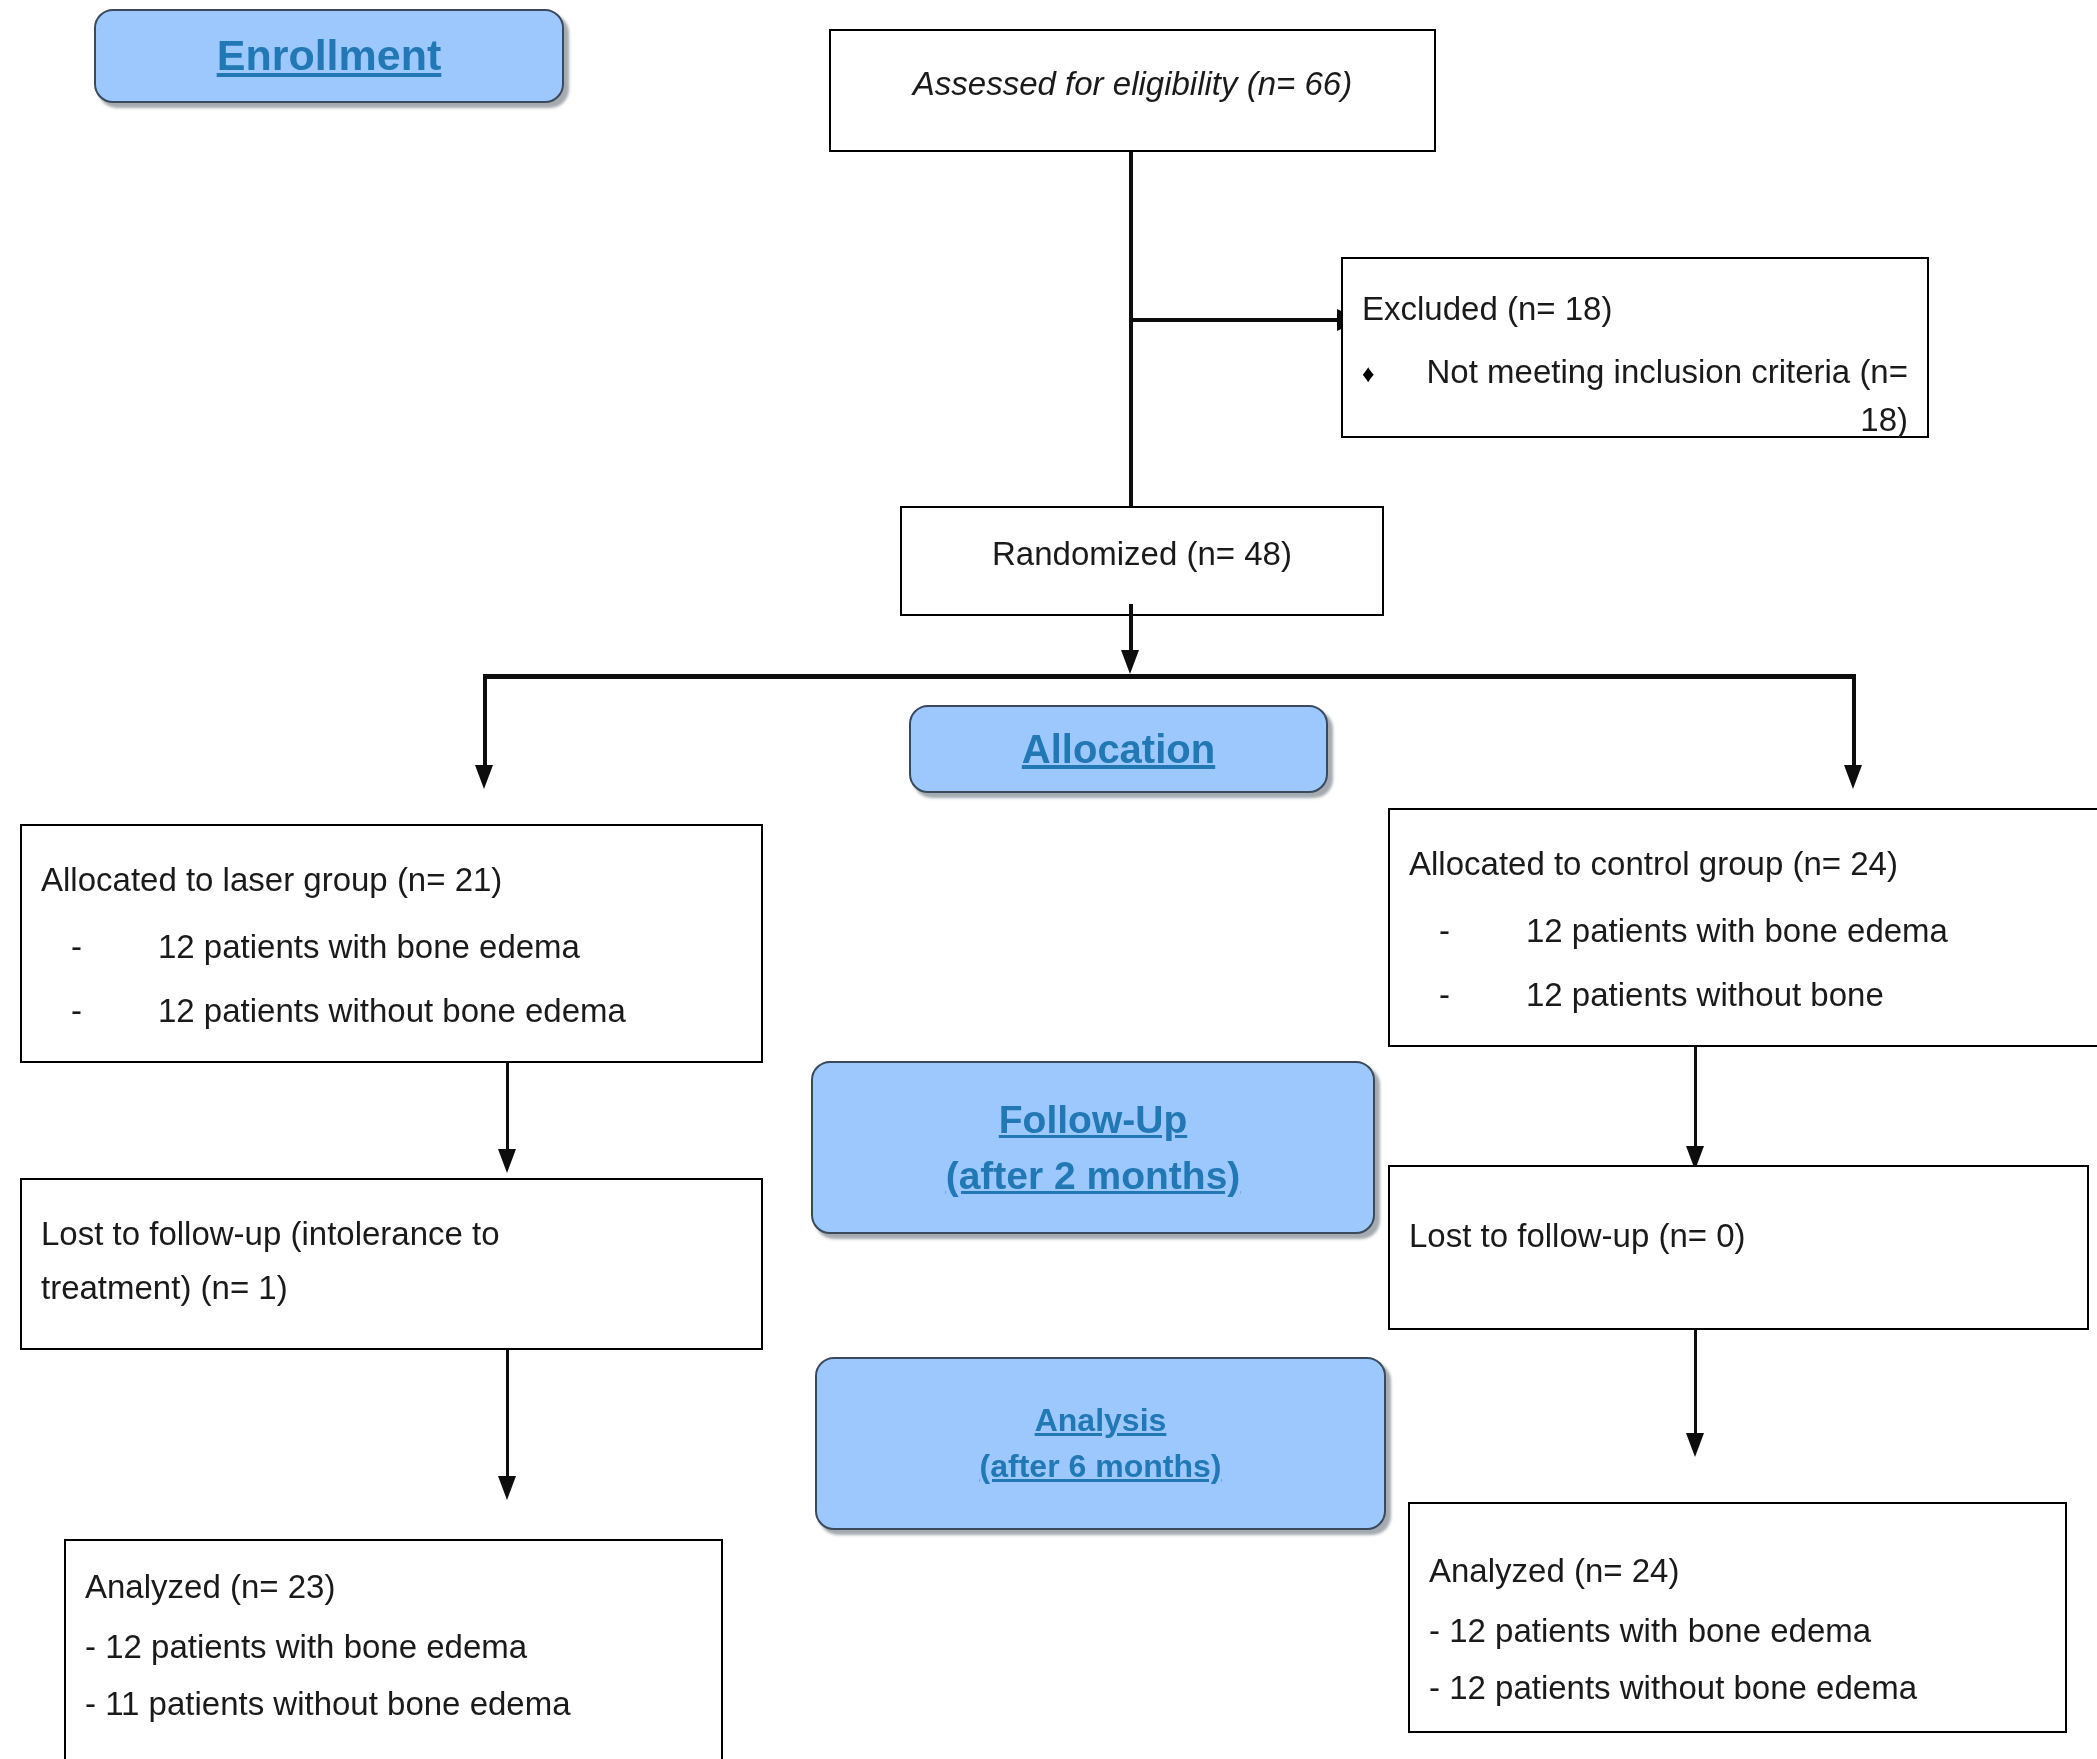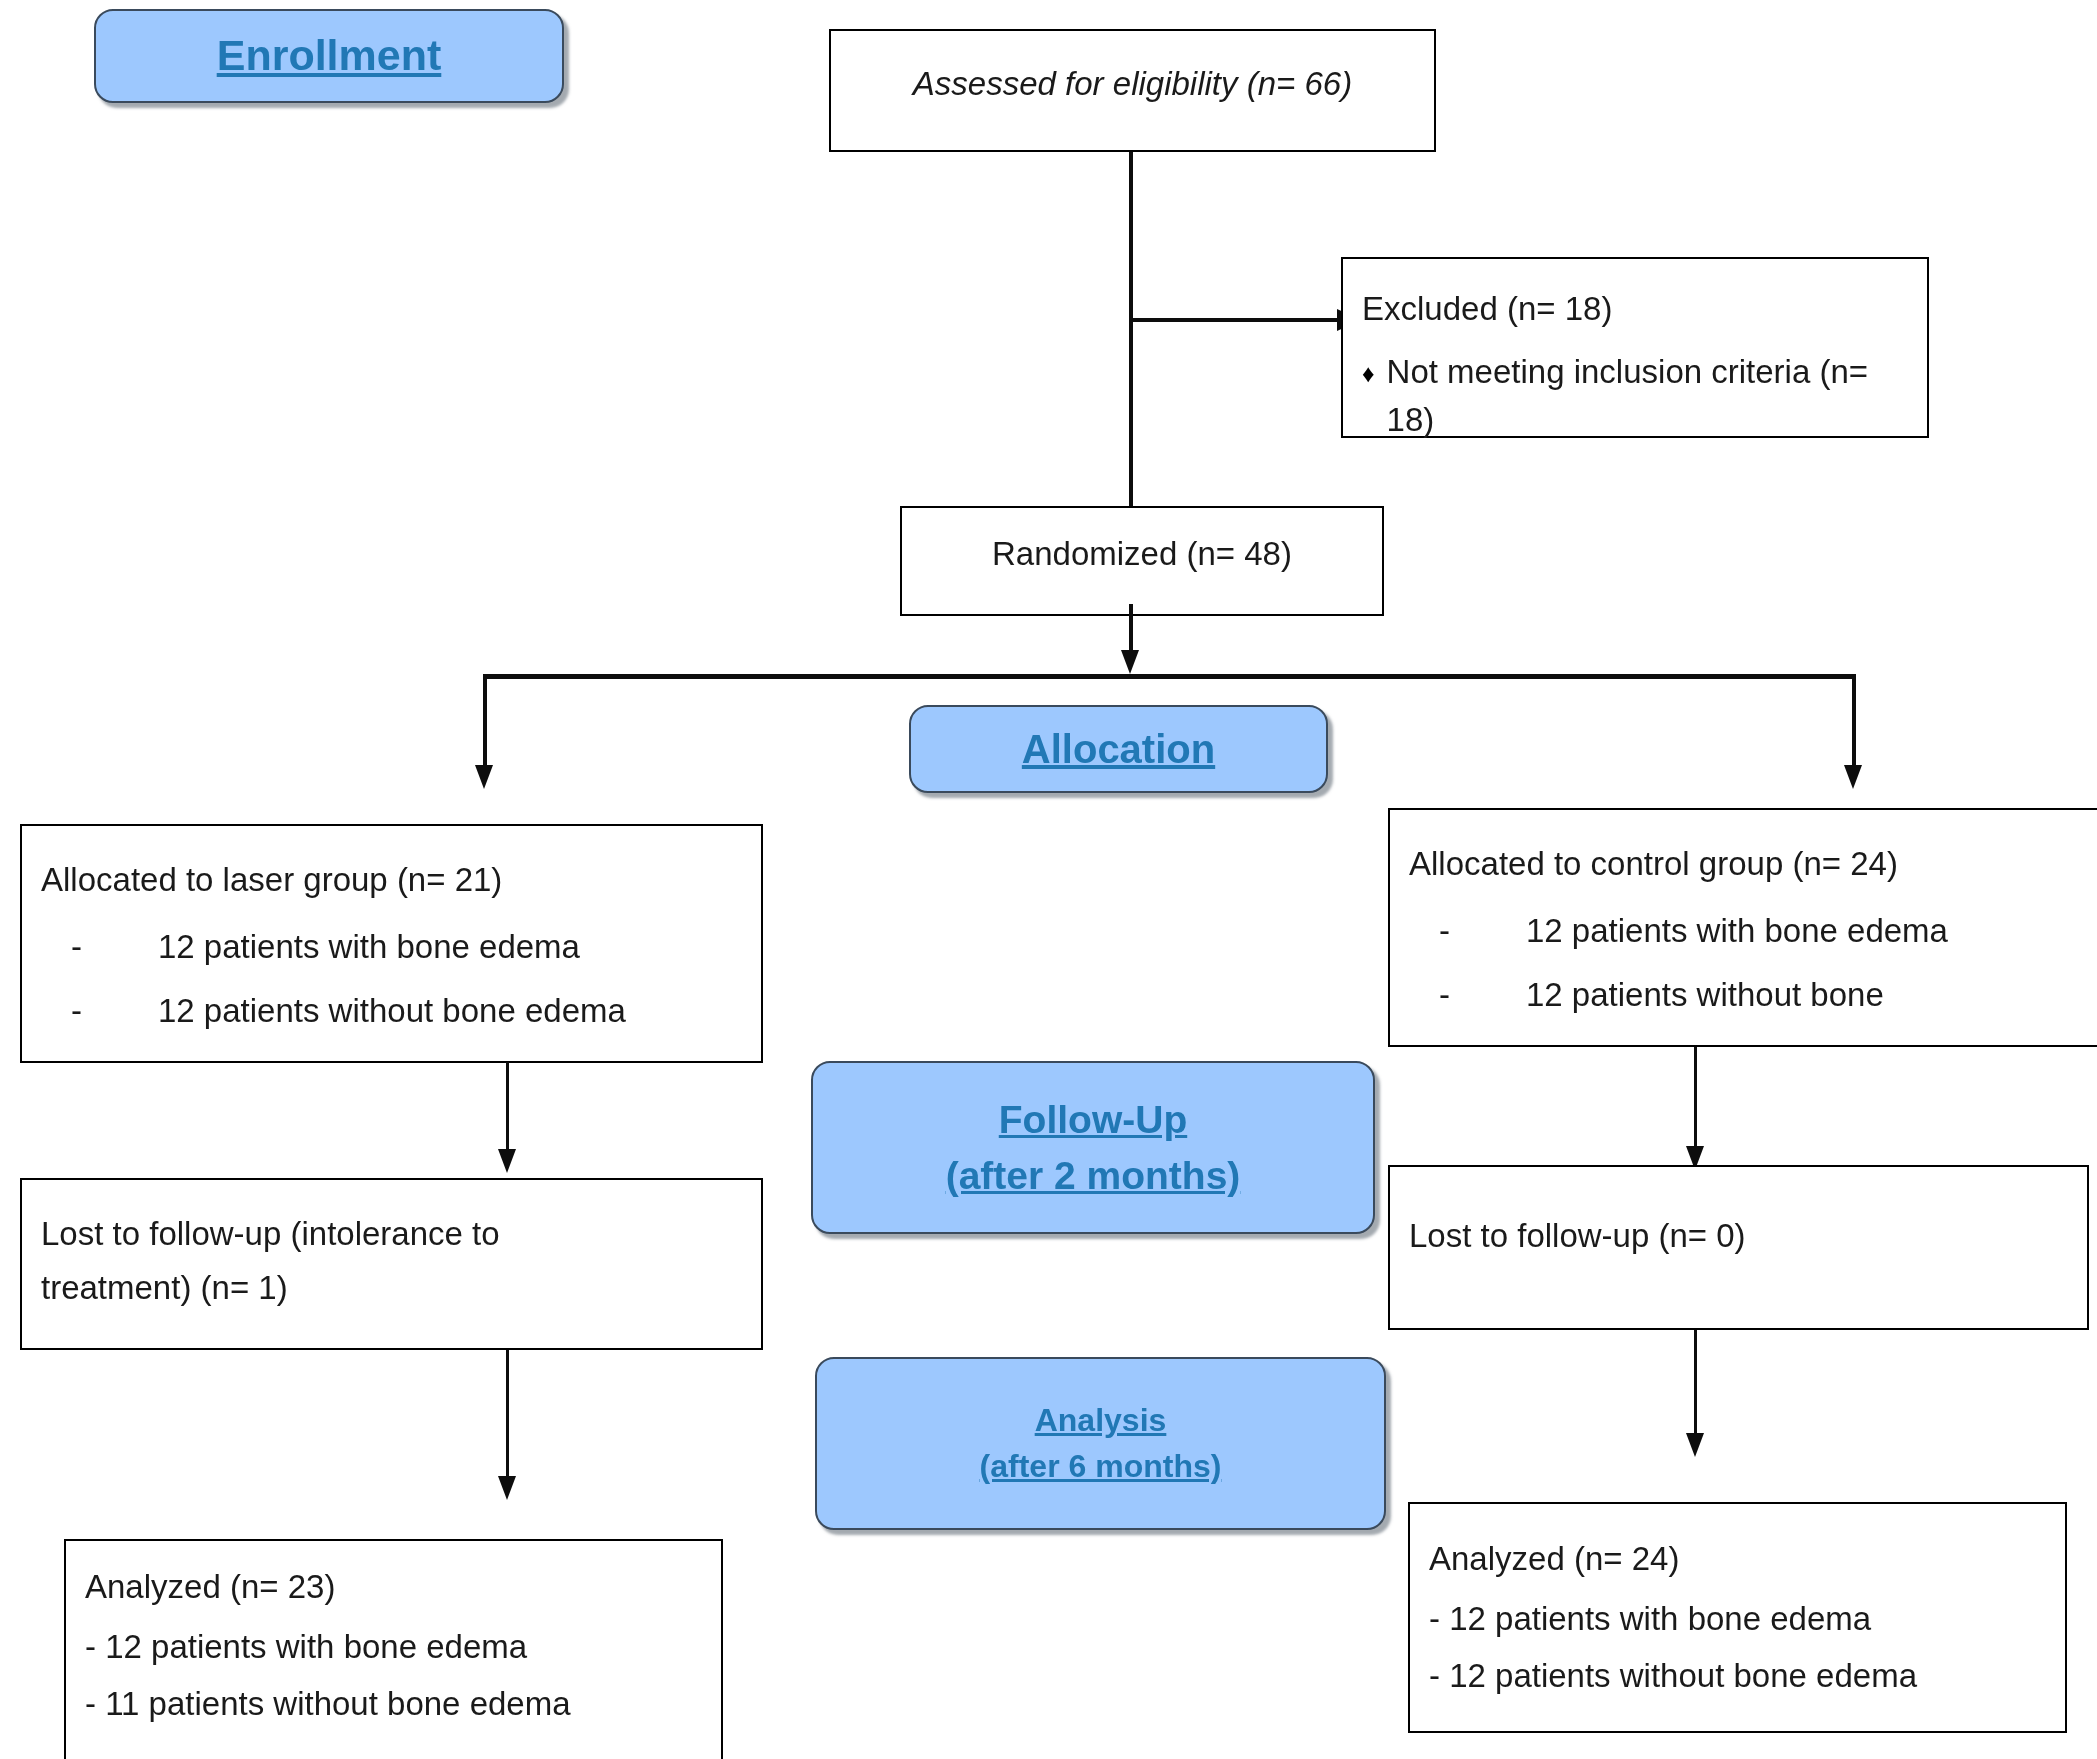--- a/index.html
+++ b/index.html
@@ -71,21 +71,21 @@
   .bulletrow { display: flex; align-items: baseline; }
   .bulletrow .bul {
     flex: 0 0 auto;
     display: inline-block;
     width: 24.6px;
     font-size: 24.6px;
     line-height: 1;
     color: #000;
     transform: translateY(-1.4px);
   }
-  .bulletrow .btxt { flex: 1 1 auto; }
+  .bulletrow .btxt { flex: 1 1 auto; text-align: right; }
 
   
   .vline, .hline {
     position: absolute;
     background: #0d0d0d;
   }
   .arrow-down {
     position: absolute;
     width: 0; height: 0;
     border-left: 9.4px solid transparent;
@@ -216,21 +216,21 @@
 
   <div class="node" style="left:64px; top:1539px; width:659px; height:231px;">
     <div class="body" style="top:22px; font-size:33px;">
       <span class="tline">Analyzed  (n= 23)</span>
       <span class="tline" style="margin-top:11.6px;">- 12 patients with bone edema</span>
       <span class="tline" style="margin-top:8.7px;">- 11 patients without bone edema</span>
     </div>
   </div>
 
   <div class="node" style="left:1408px; top:1502px; width:659px; height:231px;">
-    <div class="body" style="top:31px; font-size:33px;">
+    <div class="body" style="top:43px; font-size:33px;">
       <span class="tline">Analyzed  (n= 24)</span>
       <span class="tline" style="margin-top:11.6px;">- 12 patients with bone edema</span>
       <span class="tline" style="margin-top:8.7px;">- 12 patients without bone edema</span>
     </div>
   </div>
 
 </div>
 
 
 </body></html>

